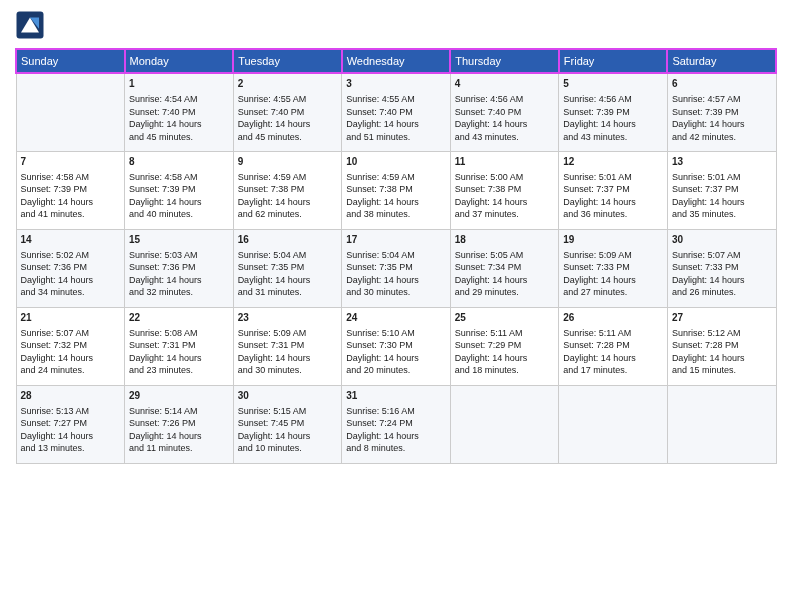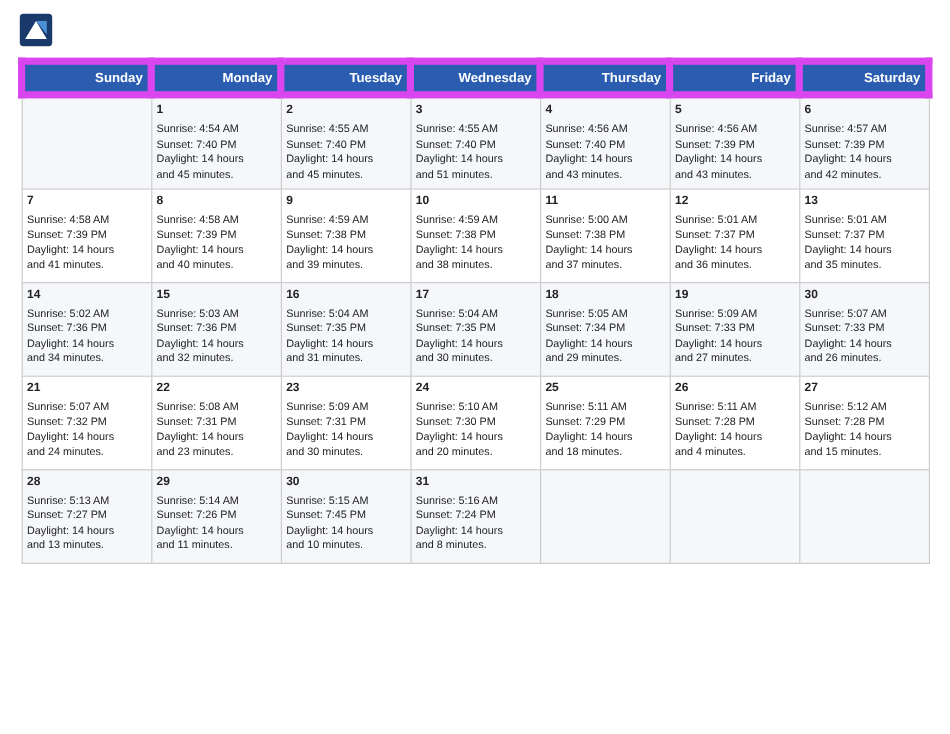--- a/index.html
+++ b/index.html
@@ -52,24 +52,24 @@
     }
     table {
       width: 100%;
       border-collapse: collapse;
       table-layout: fixed;
     }
     thead tr th {
       background-color: #2a5db0;
       color: #fff;
       font-size: 11px;
-      font-weight: bold;
+      font-weight: normal;
       padding: 5px 4px;
-      text-align: right;
-      border: 6px solid #d946ef;
+      text-align: left;
+      border: 2px solid #d946ef;
     }
     tbody tr td {
       vertical-align: top;
       font-size: 9px;
       color: #222;
       padding: 3px 4px;
       border: 1px solid #ccc;
       height: 78px;
       line-height: 1.4;
     }
@@ -182,21 +182,21 @@
             <div>Sunrise: 4:58 AM</div>
             <div>Sunset: 7:39 PM</div>
             <div>Daylight: 14 hours</div>
             <div>and 40 minutes.</div>
           </td>
           <td>
             <span class="day-num">9</span>
             <div>Sunrise: 4:59 AM</div>
             <div>Sunset: 7:38 PM</div>
             <div>Daylight: 14 hours</div>
-            <div>and 39 minutes.</div>
+            <div>and 62 minutes.</div>
           </td>
           <td>
             <span class="day-num">10</span>
             <div>Sunrise: 4:59 AM</div>
             <div>Sunset: 7:38 PM</div>
             <div>Daylight: 14 hours</div>
             <div>and 38 minutes.</div>
           </td>
           <td>
             <span class="day-num">11</span>
@@ -305,21 +305,21 @@
             <div>Sunrise: 5:11 AM</div>
             <div>Sunset: 7:29 PM</div>
             <div>Daylight: 14 hours</div>
             <div>and 18 minutes.</div>
           </td>
           <td>
             <span class="day-num">26</span>
             <div>Sunrise: 5:11 AM</div>
             <div>Sunset: 7:28 PM</div>
             <div>Daylight: 14 hours</div>
-            <div>and 4 minutes.</div>
+            <div>and 17 minutes.</div>
           </td>
           <td>
             <span class="day-num">27</span>
             <div>Sunrise: 5:12 AM</div>
             <div>Sunset: 7:28 PM</div>
             <div>Daylight: 14 hours</div>
             <div>and 15 minutes.</div>
           </td>
         </tr>
         <tr>

